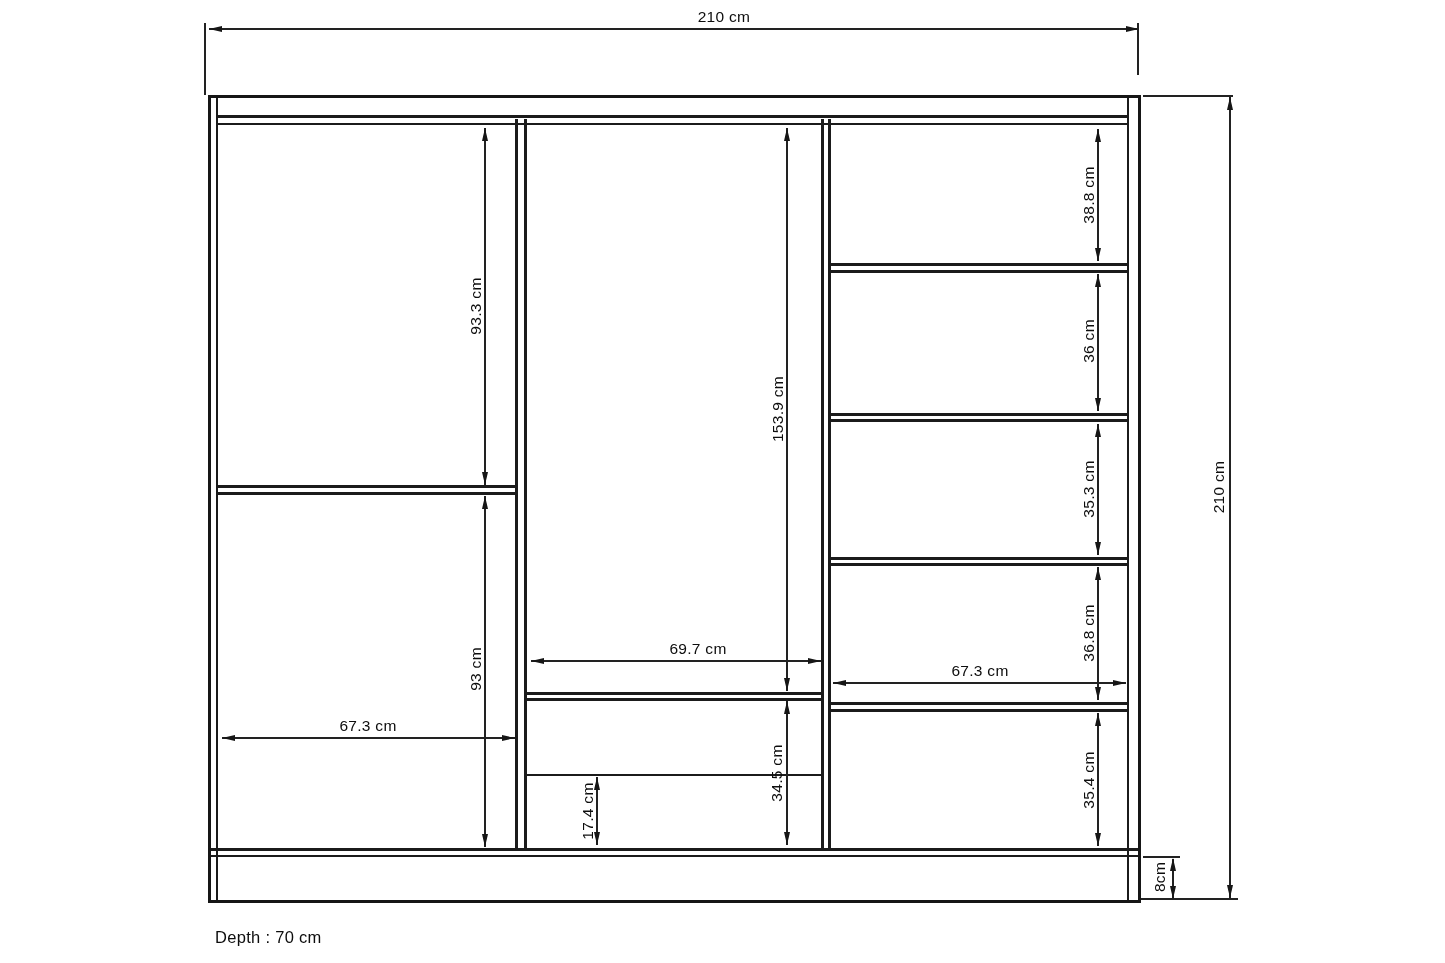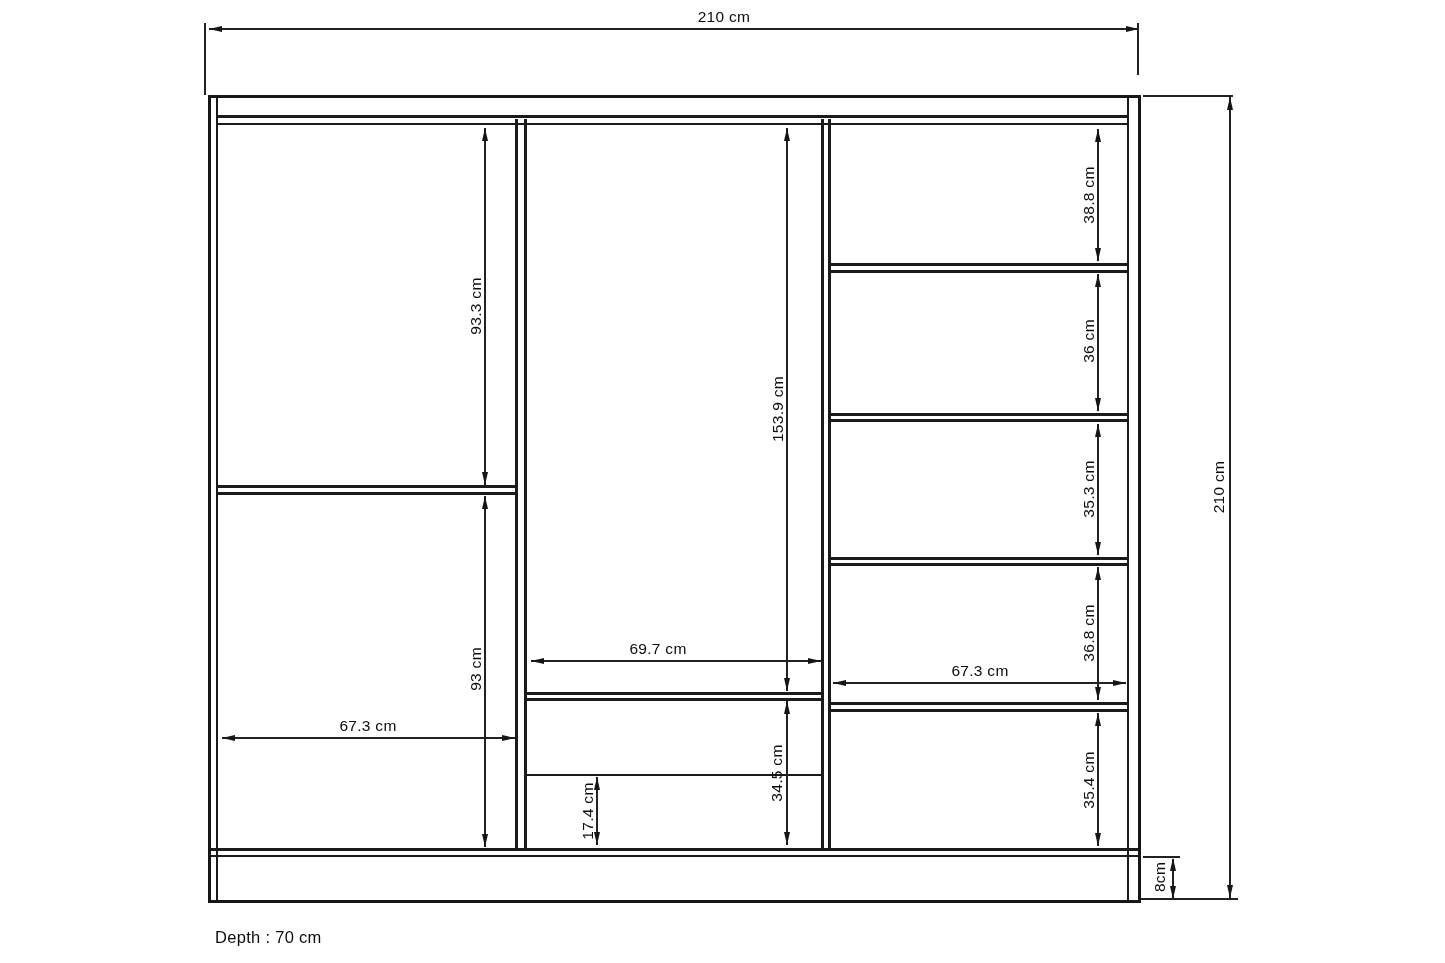--- a/index.html
+++ b/index.html
@@ -93,21 +93,21 @@
   <div class="lbl" style="left:308px; top:716px; width:120px;">67.3 cm</div>
 
   <div class="v thin" style="left:786px; top:128px; height:563px; width:1.5px;"></div>
   <div class="ar ar-up" style="left:783.5px; top:128px;"></div>
   <div class="ar ar-down" style="left:783.5px; top:678px;"></div>
   <div class="lbl rot" style="left:718px; top:399px; width:120px;">153.9 cm</div>
 
   <div class="h thin" style="left:531px; top:660px; width:290px; height:1.5px;"></div>
   <div class="ar ar-left" style="left:531px; top:657.5px;"></div>
   <div class="ar ar-right" style="left:808px; top:657.5px;"></div>
-  <div class="lbl" style="left:598px; top:639px; width:120px;">69.7 cm</div>
+  <div class="lbl" style="left:638px; top:639px; width:120px;">69.7 cm</div>
 
   <div class="v thin" style="left:786px; top:701px; height:144px; width:1.5px;"></div>
   <div class="ar ar-up" style="left:783.5px; top:701px;"></div>
   <div class="ar ar-down" style="left:783.5px; top:832px;"></div>
   <div class="lbl rot" style="left:717px; top:763px; width:120px;">34.5 cm</div>
 
   <div class="v thin" style="left:596px; top:777px; height:68px; width:1.5px;"></div>
   <div class="ar ar-up" style="left:593.5px; top:777px;"></div>
   <div class="ar ar-down" style="left:593.5px; top:832px;"></div>
   <div class="lbl rot" style="left:528px; top:801px; width:120px;">17.4 cm</div>

